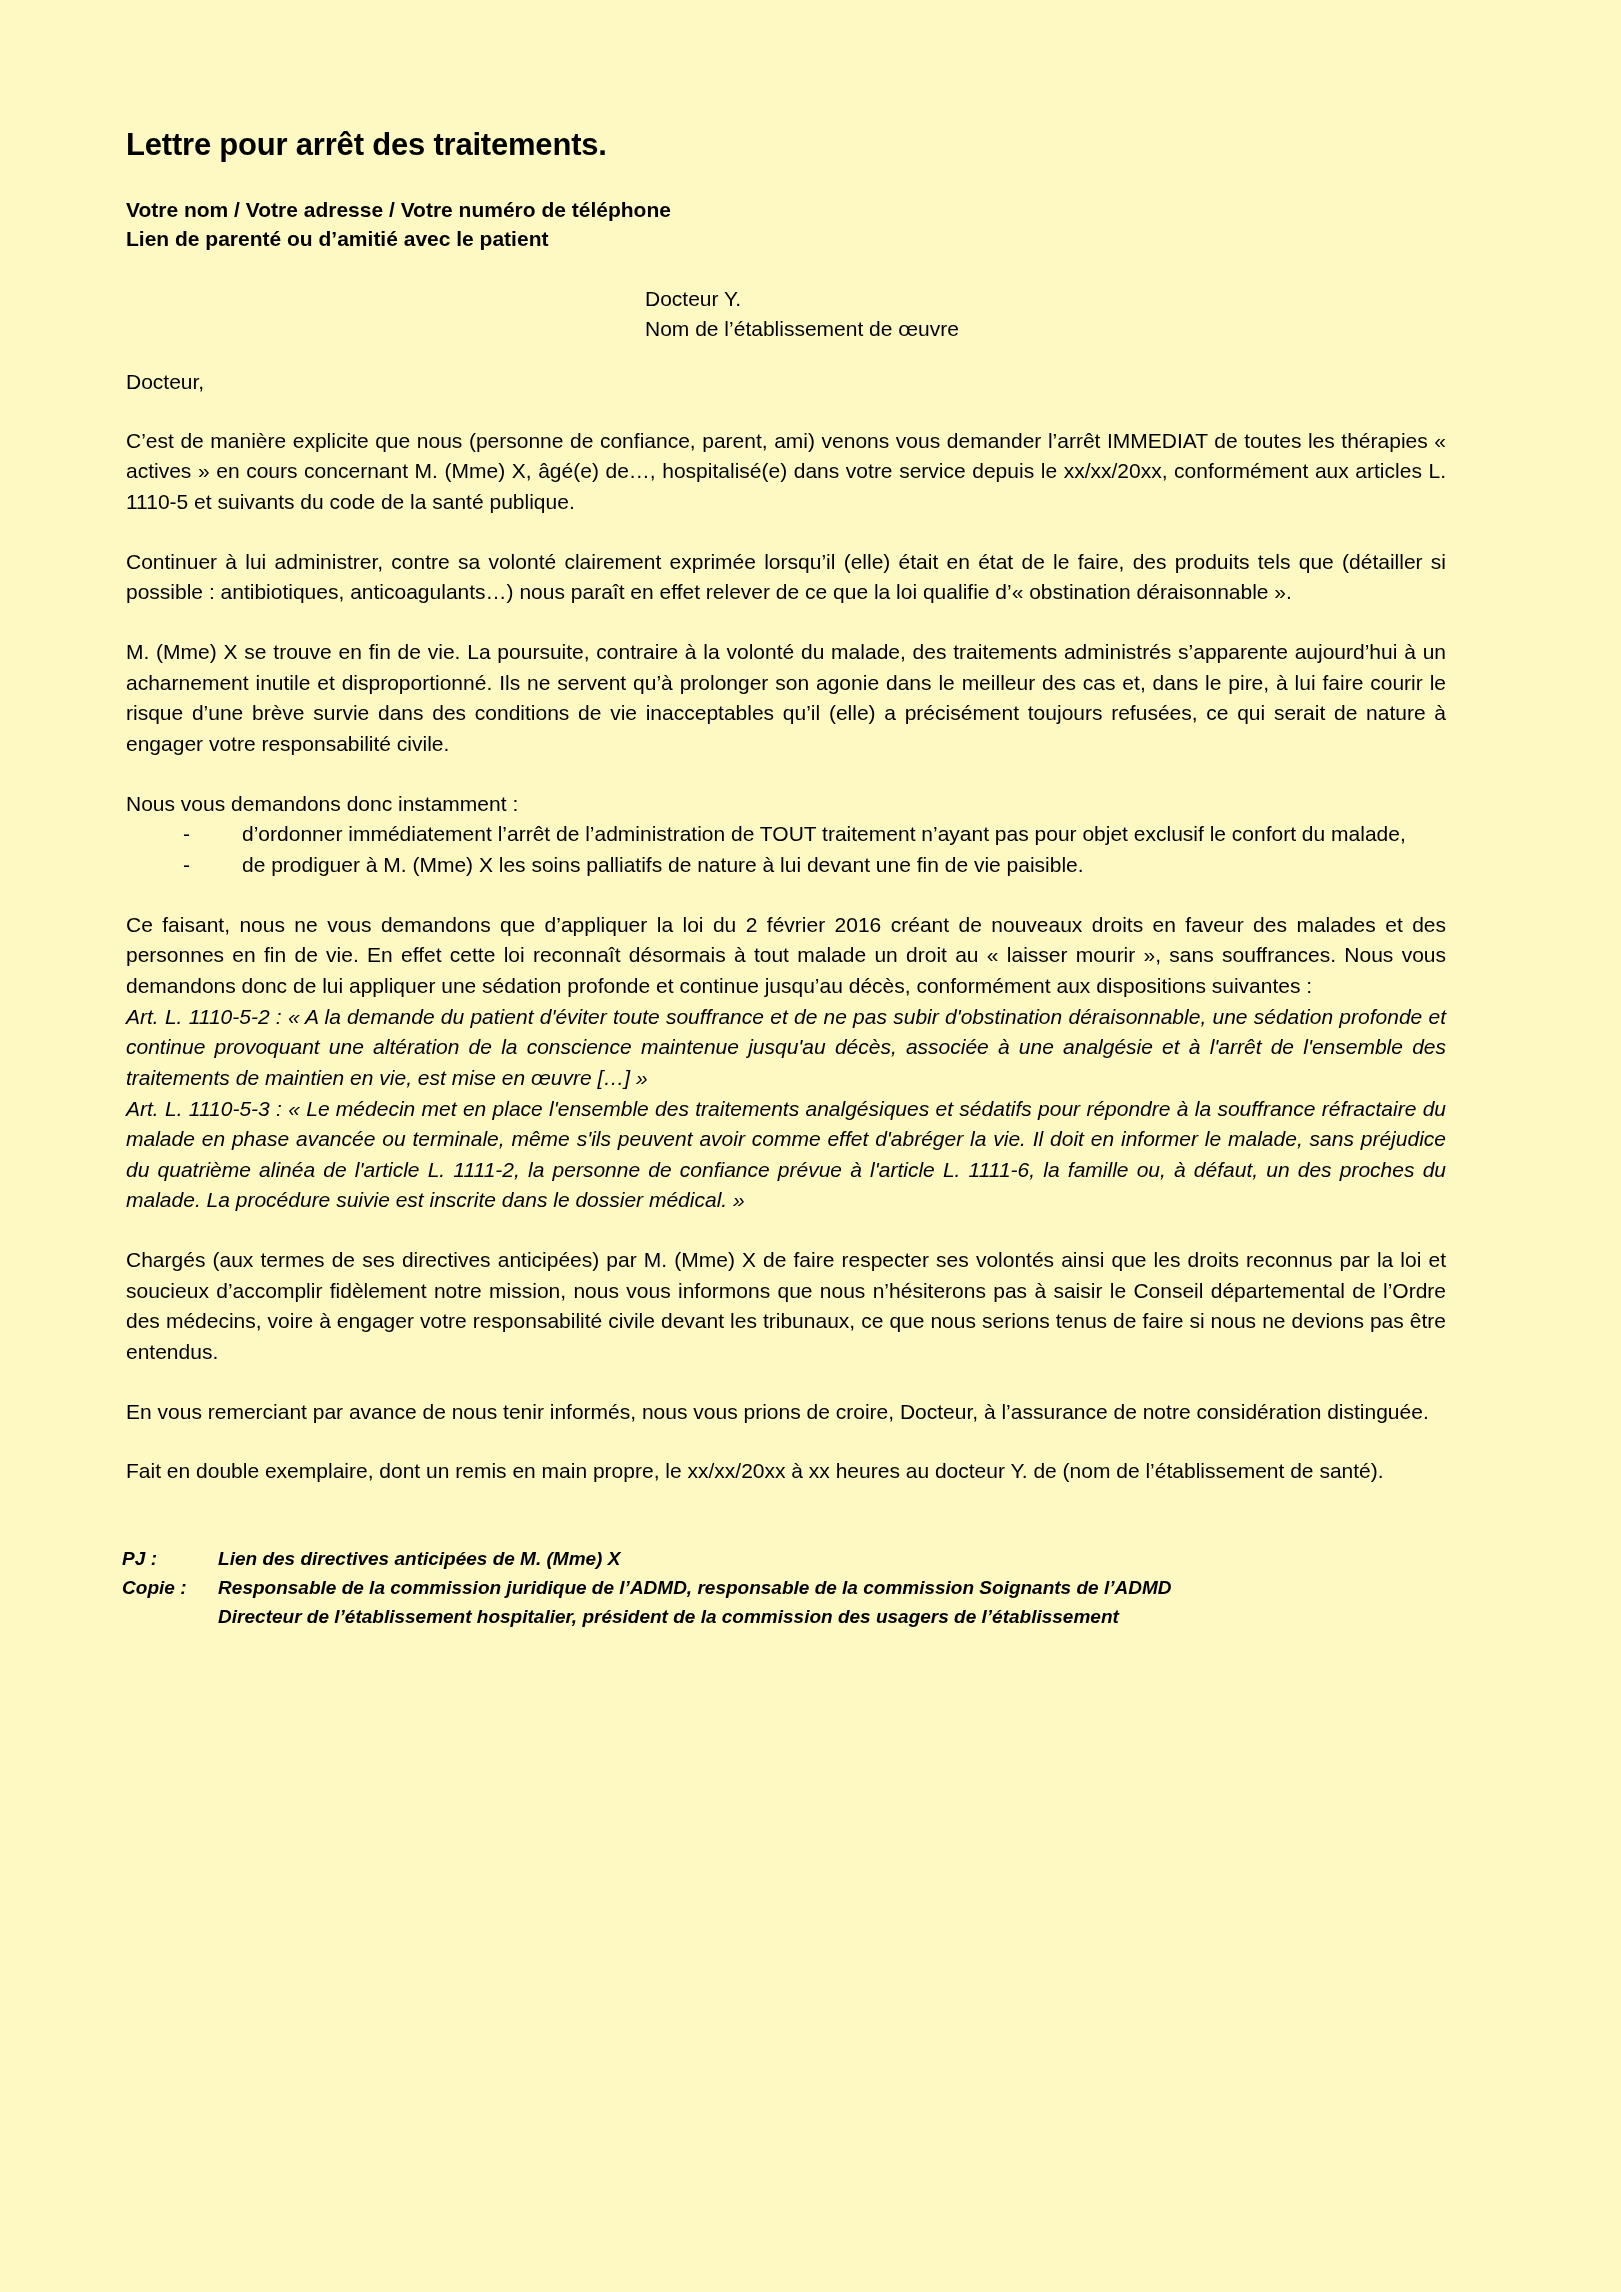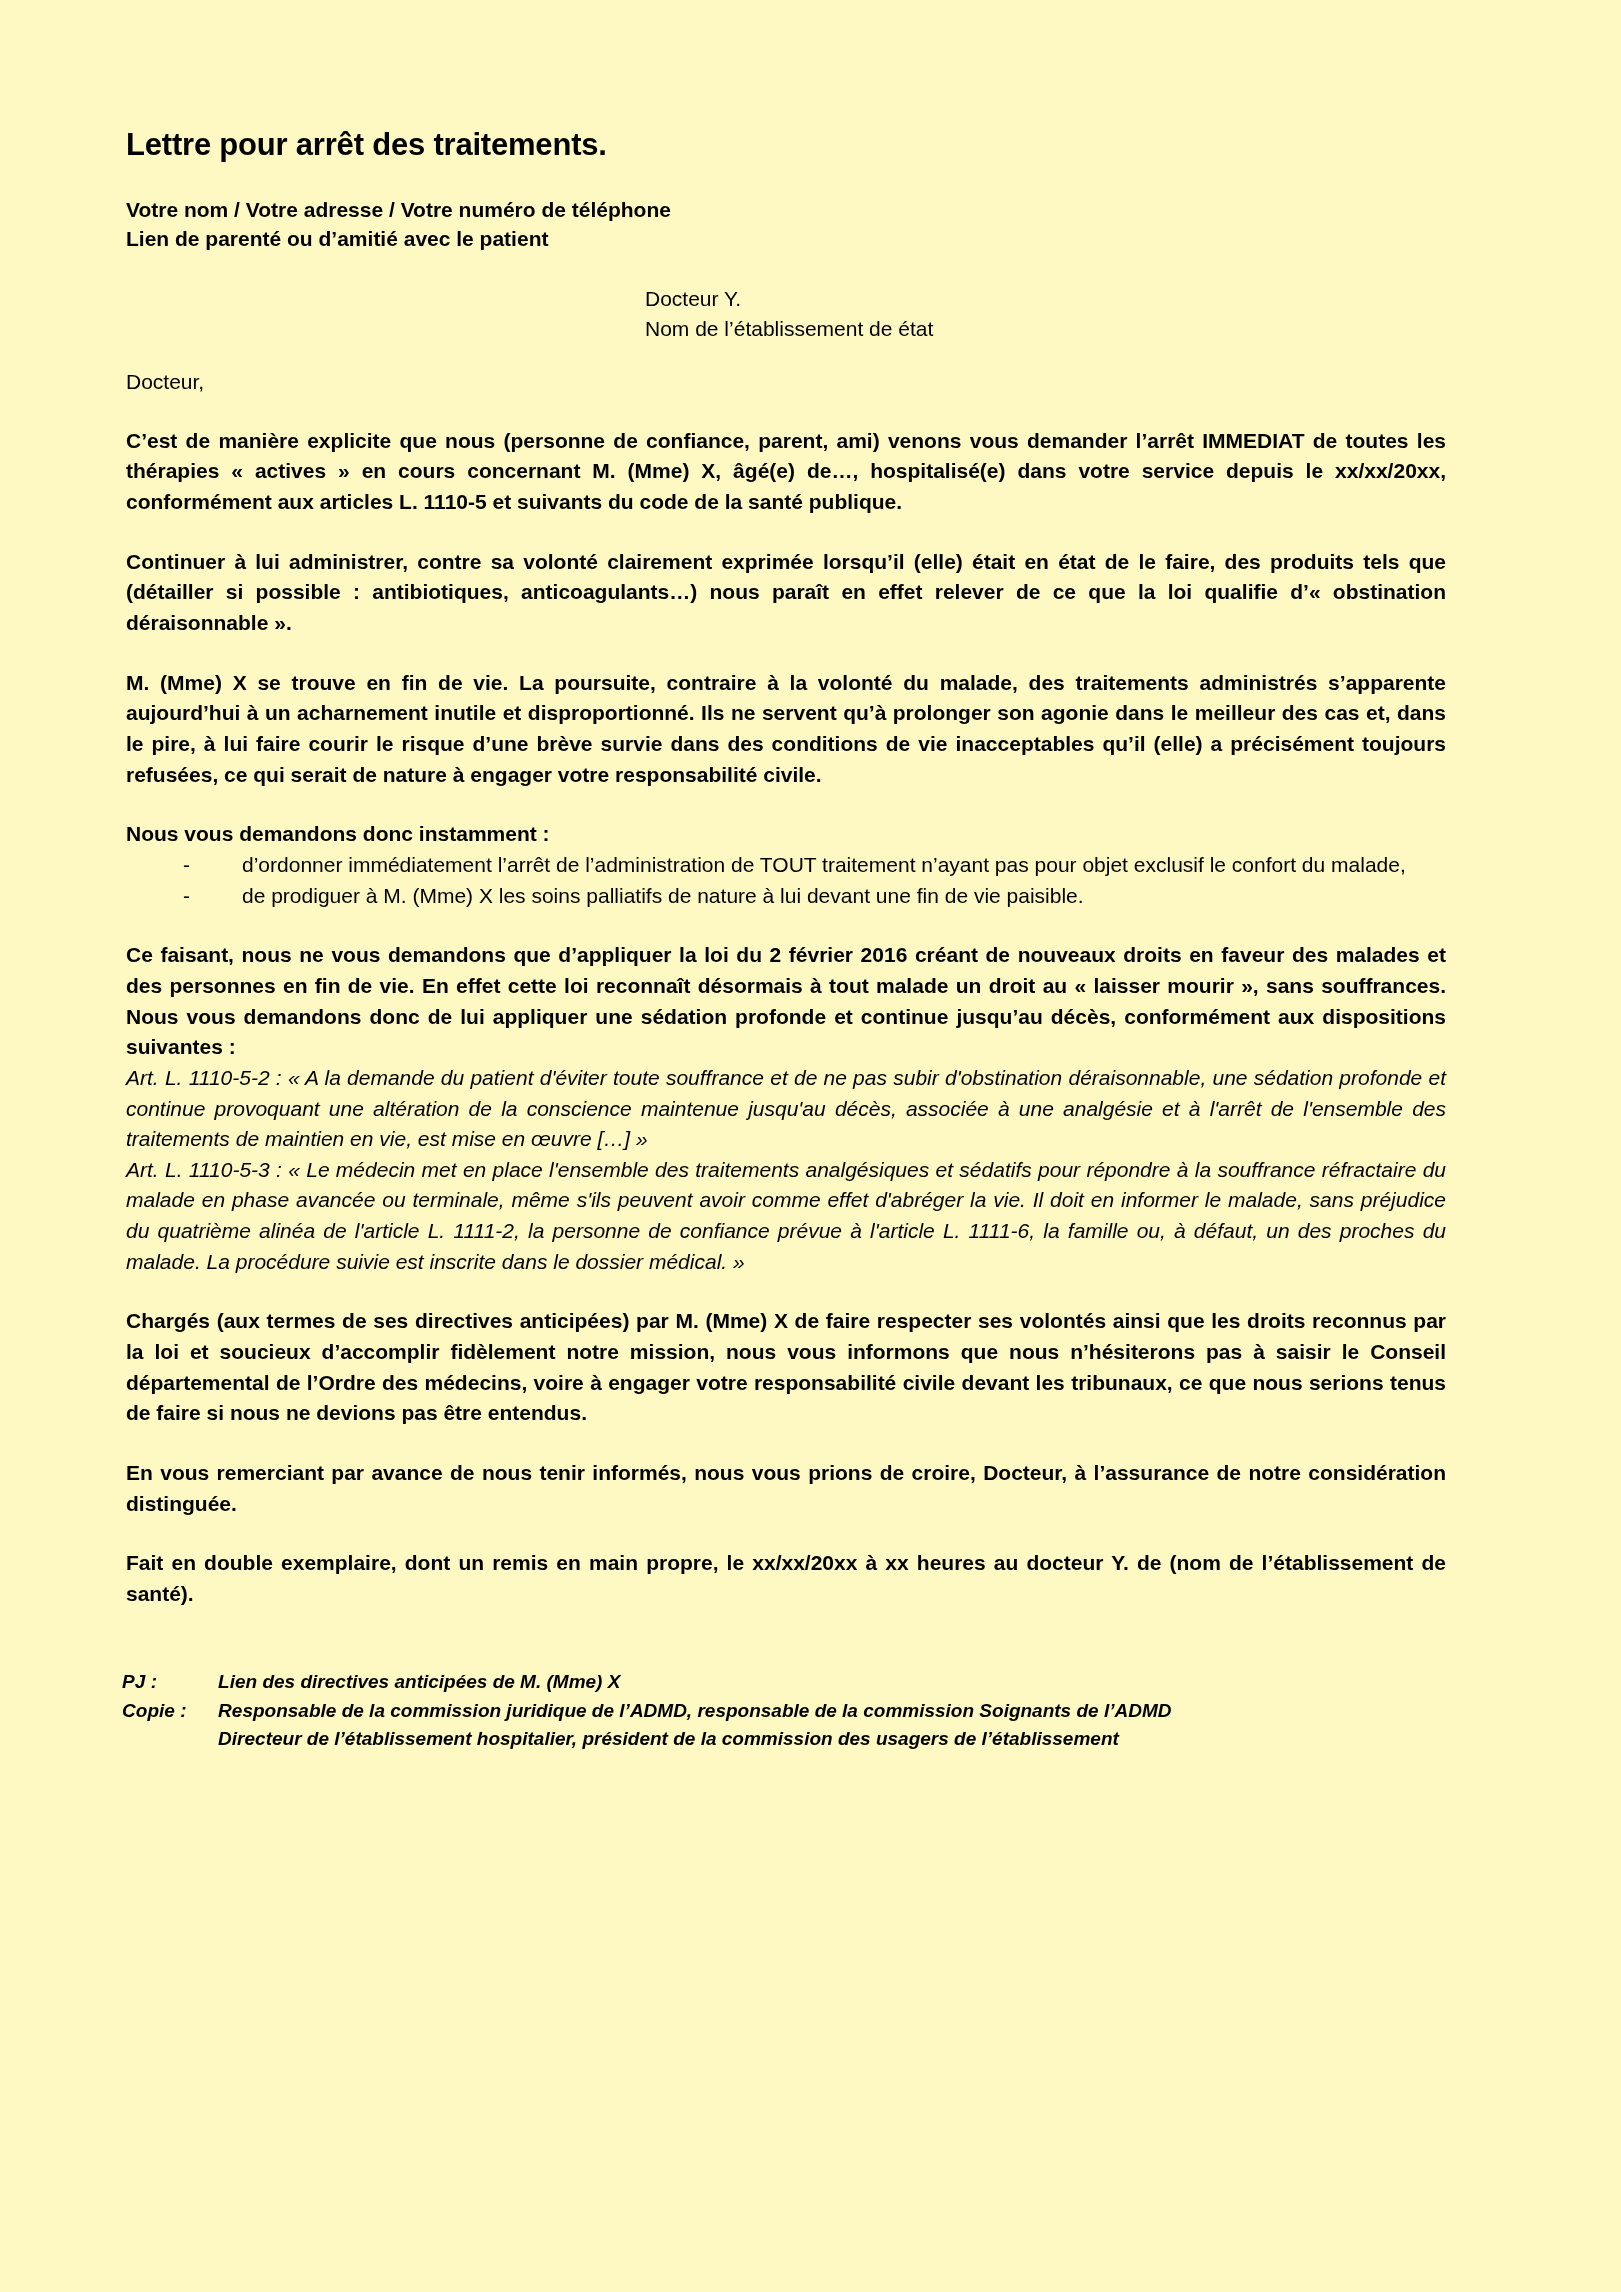--- a/index.html
+++ b/index.html
@@ -45,21 +45,20 @@
     font-size: 21px;
     line-height: 1.42;
     margin-top: 23px;
   }
   p.body-par {
     font-size: 21px;
     line-height: 1.46;
     text-align: justify;
     margin: 0;
     padding: 0;
-    font-weight: bold;
   }
   .gap {
     height: 29px;
   }
   ul.demand-list {
     list-style: none;
     margin: 0;
     padding: 0 0 0 57px;
   }
   ul.demand-list li {
@@ -115,21 +114,21 @@
 
   <div class="spacer-sm"></div>
 
   <div class="sender-block">
     <div>Votre nom / Votre adresse / Votre numéro de téléphone</div>
     <div>Lien de parenté ou d’amitié avec le patient</div>
   </div>
 
   <div class="recipient-block">
     <div>Docteur Y.</div>
-    <div>Nom de l’établissement de état</div>
+    <div>Nom de l’établissement de œuvre</div>
   </div>
 
   <div class="salutation">Docteur,</div>
 
   <div class="gap"></div>
 
   <p class="body-par">C’est de manière explicite que nous (personne de confiance, parent, ami) venons vous demander l’arrêt IMMEDIAT de toutes les thérapies « actives » en cours concernant M. (Mme) X, âgé(e) de…, hospitalisé(e) dans votre service depuis le xx/xx/20xx, conformément aux articles L. 1110-5 et suivants du code de la santé publique.</p>
 
   <div class="gap"></div>
 

